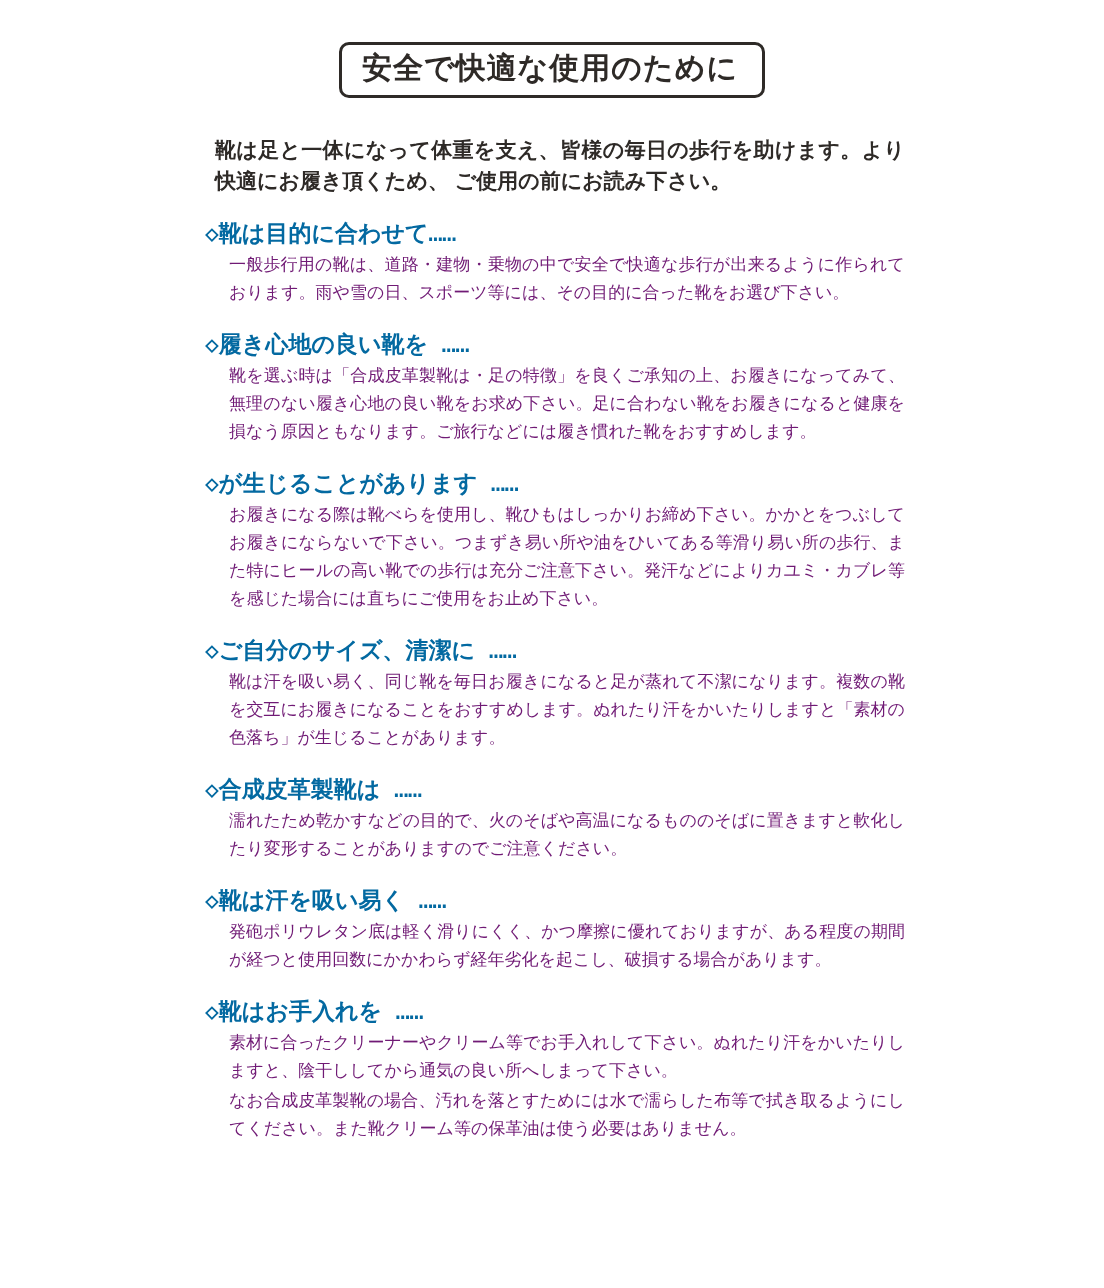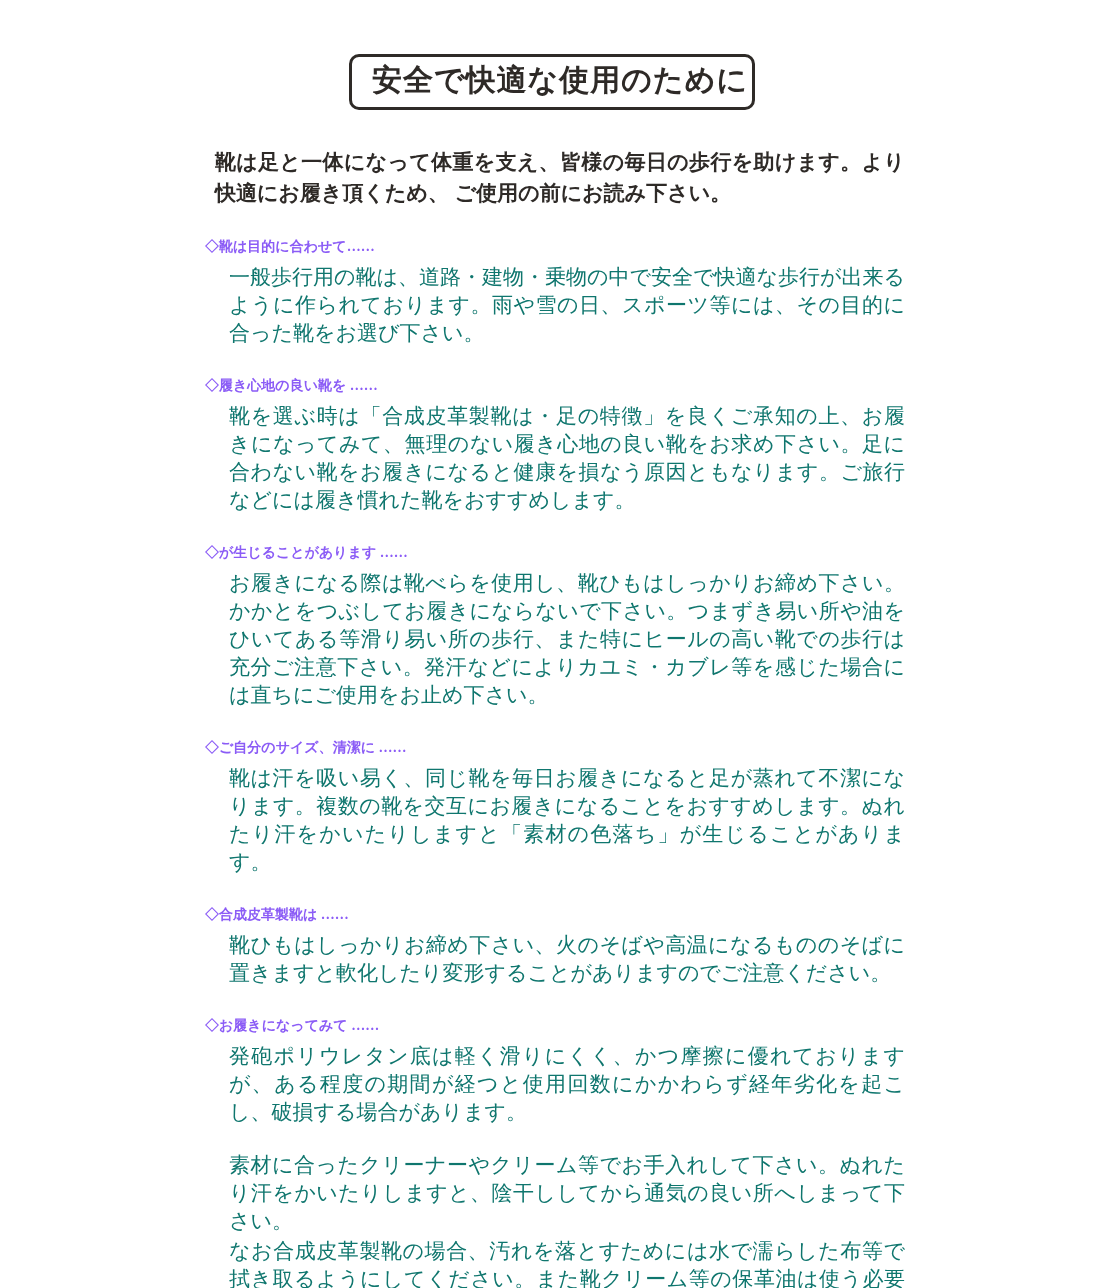--- a/index.html
+++ b/index.html
@@ -13,24 +13,24 @@
   .page {
     box-sizing: border-box;
     width: 1104px;
     height: 1288px;
     padding-top: 42px;
     color: #2e2a27;
   }
   .title-box {
     width: -moz-fit-content;
     width: fit-content;
-    margin: 12px auto;
+    margin: 0 auto;
     border: 3px solid #2e2a27;
     border-radius: 10px;
-    padding: 3px 4px 6px 20px;
+    padding: 3px 24px 6px 20px;
     text-align: center;
   }
   .title-box h1 {
     margin: 0;
     font-family: "Liberation Serif", "DejaVu Serif", serif;
     font-size: 30px;
     font-weight: 600;
     letter-spacing: 1px;
     color: #2e2a27;
     white-space: nowrap;
@@ -44,34 +44,34 @@
     font-weight: 700;
     font-size: 21px;
     line-height: 31px;
     text-align: justify;
   }
   .section {
     margin-top: 25px;
   }
   .section-heading {
     margin: 0;
-    font-family: Liberation Serif, serif;
+    font-family: Liberation Mono, monospace;
     font-weight: 700;
-    font-size: 14px;
+    font-size: 23px;
     line-height: 28px;
-    color: #8b5cf6;
+    color: #0369a1;
   }
   .section-body {
     margin: 2px 0 0 0;
     padding-left: 24px;
     font-family: "Liberation Serif", "DejaVu Serif", serif;
-    font-size: 21px;
+    font-size: 17px;
     line-height: 28px;
     text-align: justify;
-    color: #0f766e;
+    color: #701a75;
   }
 </style>
 </head>
 <body>
 
 <div class="page">
 
   <div class="title-box">
     <h1>安全で快適な使用のために</h1>
   </div>
@@ -95,28 +95,29 @@
       <p class="section-body">お履きになる際は靴べらを使用し、靴ひもはしっかりお締め下さい。かかとをつぶしてお履きにならないで下さい。つまずき易い所や油をひいてある等滑り易い所の歩行、また特にヒールの高い靴での歩行は充分ご注意下さい。発汗などによりカユミ・カブレ等を感じた場合には直ちにご使用をお止め下さい。</p>
     </div>
 
     <div class="section">
       <h2 class="section-heading">◇ご自分のサイズ、清潔に ……</h2>
       <p class="section-body">靴は汗を吸い易く、同じ靴を毎日お履きになると足が蒸れて不潔になります。複数の靴を交互にお履きになることをおすすめします。ぬれたり汗をかいたりしますと「素材の色落ち」が生じることがあります。</p>
     </div>
 
     <div class="section">
       <h2 class="section-heading">◇合成皮革製靴は ……</h2>
-      <p class="section-body">靴ひもはしっかりお締め下さい、火のそばや高温になるもののそばに置きますと軟化したり変形することがありますのでご注意ください。</p>
+      <p class="section-body">濡れたため乾かすなどの目的で、火のそばや高温になるもののそばに置きますと軟化したり変形することがありますのでご注意ください。</p>
     </div>
 
     <div class="section">
-      <h2 class="section-heading">◇お履きになってみて ……</h2>
+      <h2 class="section-heading">◇靴は汗を吸い易く ……</h2>
       <p class="section-body">発砲ポリウレタン底は軽く滑りにくく、かつ摩擦に優れておりますが、ある程度の期間が経つと使用回数にかかわらず経年劣化を起こし、破損する場合があります。</p>
     </div>
 
     <div class="section">
+      <h2 class="section-heading">◇靴はお手入れを ……</h2>
       <p class="section-body">素材に合ったクリーナーやクリーム等でお手入れして下さい。ぬれたり汗をかいたりしますと、陰干ししてから通気の良い所へしまって下さい。</p>
       <p class="section-body">なお合成皮革製靴の場合、汚れを落とすためには水で濡らした布等で拭き取るようにしてください。また靴クリーム等の保革油は使う必要はありません。</p>
     </div>
 
   </div>
 
 </div>
 
 </body></html>

